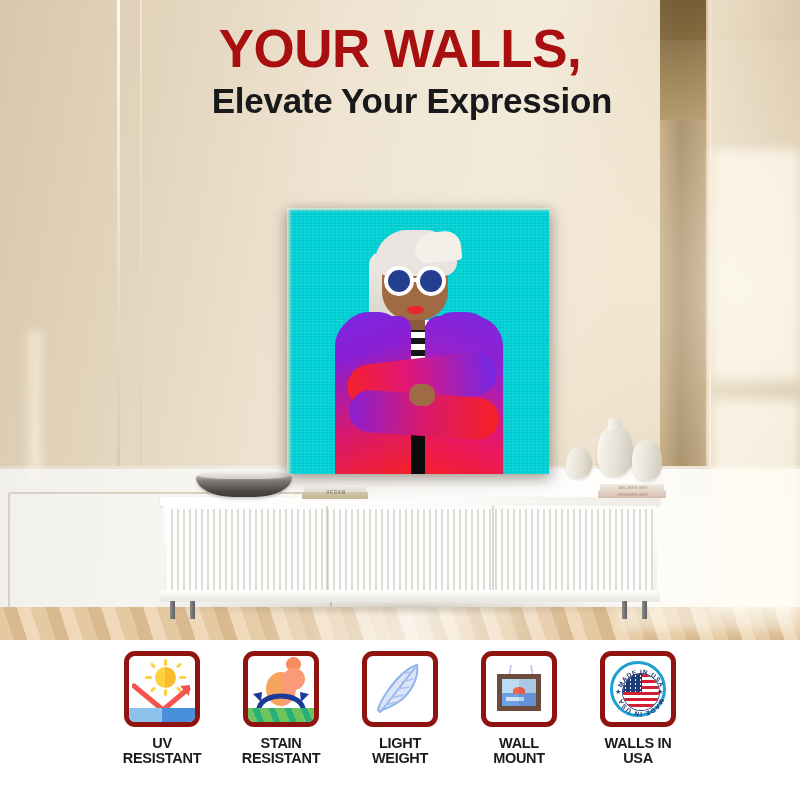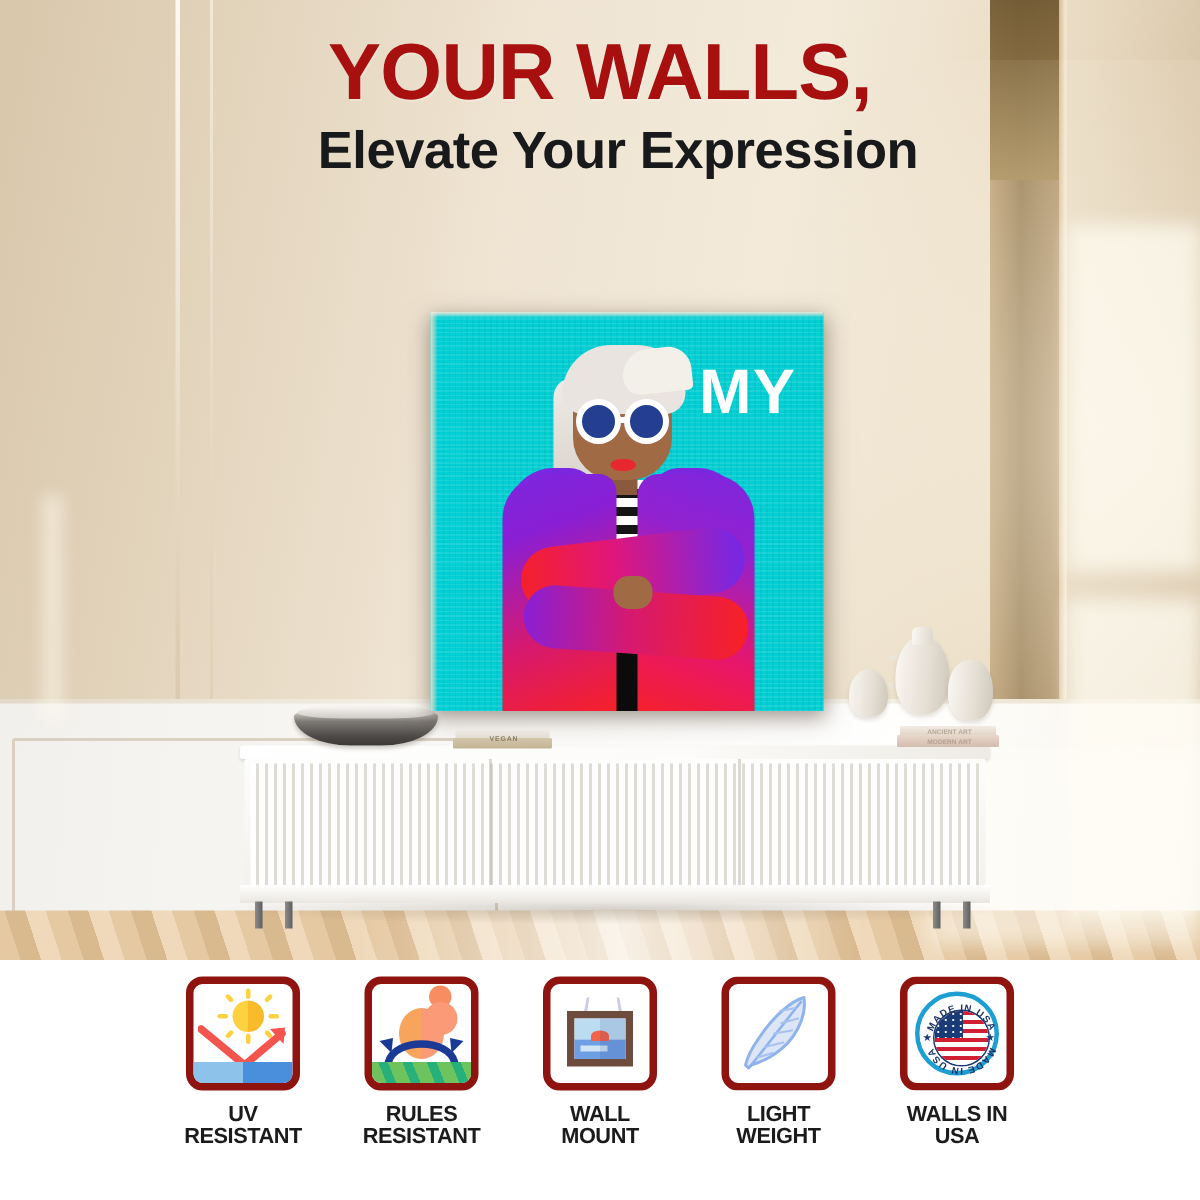--- a/index.html
+++ b/index.html
@@ -288,21 +288,20 @@
         <div class="g-bridge"></div>
         <div class="lips"></div>
         <div class="shoulder-l"></div>
         <div class="shoulder-r"></div>
         <div class="jacket-l"></div>
         <div class="jacket-r"></div>
         <div class="arm-up"></div>
         <div class="arm-lo"></div>
         <div class="hand"></div>
       </div>
-      <div class="art-txt art-my">MY</div>
     </div>
     <div class="art-edge-l"></div>
     <div class="art-edge-t"></div>
   </div>
 
   <div class="headline">
     <div class="hl1">YOUR WALLS,</div>
     <div class="hl3">Elevate Your Expression</div>
   </div>
 
@@ -339,53 +338,53 @@
           <div class="drop d2"></div>
           <div class="drop d1"></div>
           <svg class="stain-arrows" viewBox="0 0 64 28">
             <path d="M10 24 C14 8, 50 8, 54 24" fill="none" stroke="#1b3a95" stroke-width="5" stroke-linecap="round"></path>
             <path d="M4 10 L13 8 L12 18 Z" fill="#1b3a95"></path>
             <path d="M60 10 L51 8 L52 18 Z" fill="#1b3a95"></path>
           </svg>
           <div class="grass"></div>
         </div>
         <div class="blabel">
-          <div>RULES</div>
+          <div>STAIN</div>
           <div>RESISTANT</div>
+        </div>
+      </div>
+
+      <div class="badge">
+        <div class="bx">
+          <svg viewBox="0 0 66 66" style="position:absolute;left:0;top:0;width:66px;height:66px">
+            <path d="M50 9 C52 22, 44 38, 30 47 C24 51, 18 53, 15 54 L13 56 L11 54 C12 50, 15 43, 20 36 C30 21, 42 11, 50 9 Z" fill="#dce6f7" stroke="#8fb3ec" stroke-width="2" stroke-linejoin="round"></path>
+            <path d="M48 12 C38 24, 28 38, 14 55" fill="none" stroke="#8fb3ec" stroke-width="1.8" stroke-linecap="round"></path>
+            <path d="M44 16 L34 18 M46 23 L35 26 M42 31 L30 33 M36 39 L24 42 M29 46 L19 49" fill="none" stroke="#a7c2f0" stroke-width="1.5" stroke-linecap="round"></path>
+          </svg>
+        </div>
+        <div class="blabel">
+          <div>LIGHT</div>
+          <div>WEIGHT</div>
         </div>
       </div>
 
       <div class="badge">
         <div class="bx">
           <div class="hook"></div>
           <div class="frame">
             <div class="fr-sky"></div>
             <div class="fr-sea"></div>
             <div class="fr-sun"></div>
             <div class="fr-line"></div>
             <div class="fr-shade"></div>
           </div>
         </div>
         <div class="blabel">
           <div>WALL</div>
           <div>MOUNT</div>
-        </div>
-      </div>
-
-      <div class="badge">
-        <div class="bx">
-          <svg viewBox="0 0 66 66" style="position:absolute;left:0;top:0;width:66px;height:66px">
-            <path d="M50 9 C52 22, 44 38, 30 47 C24 51, 18 53, 15 54 L13 56 L11 54 C12 50, 15 43, 20 36 C30 21, 42 11, 50 9 Z" fill="#dce6f7" stroke="#8fb3ec" stroke-width="2" stroke-linejoin="round"></path>
-            <path d="M48 12 C38 24, 28 38, 14 55" fill="none" stroke="#8fb3ec" stroke-width="1.8" stroke-linecap="round"></path>
-            <path d="M44 16 L34 18 M46 23 L35 26 M42 31 L30 33 M36 39 L24 42 M29 46 L19 49" fill="none" stroke="#a7c2f0" stroke-width="1.5" stroke-linecap="round"></path>
-          </svg>
-        </div>
-        <div class="blabel">
-          <div>LIGHT</div>
-          <div>WEIGHT</div>
         </div>
       </div>
 
       <div class="badge">
         <div class="bx">
           <div class="seal">
             <div class="seal-in">
               <div class="flag-stripes"></div>
               <div class="flag-union">
                 <div class="stars"></div>

